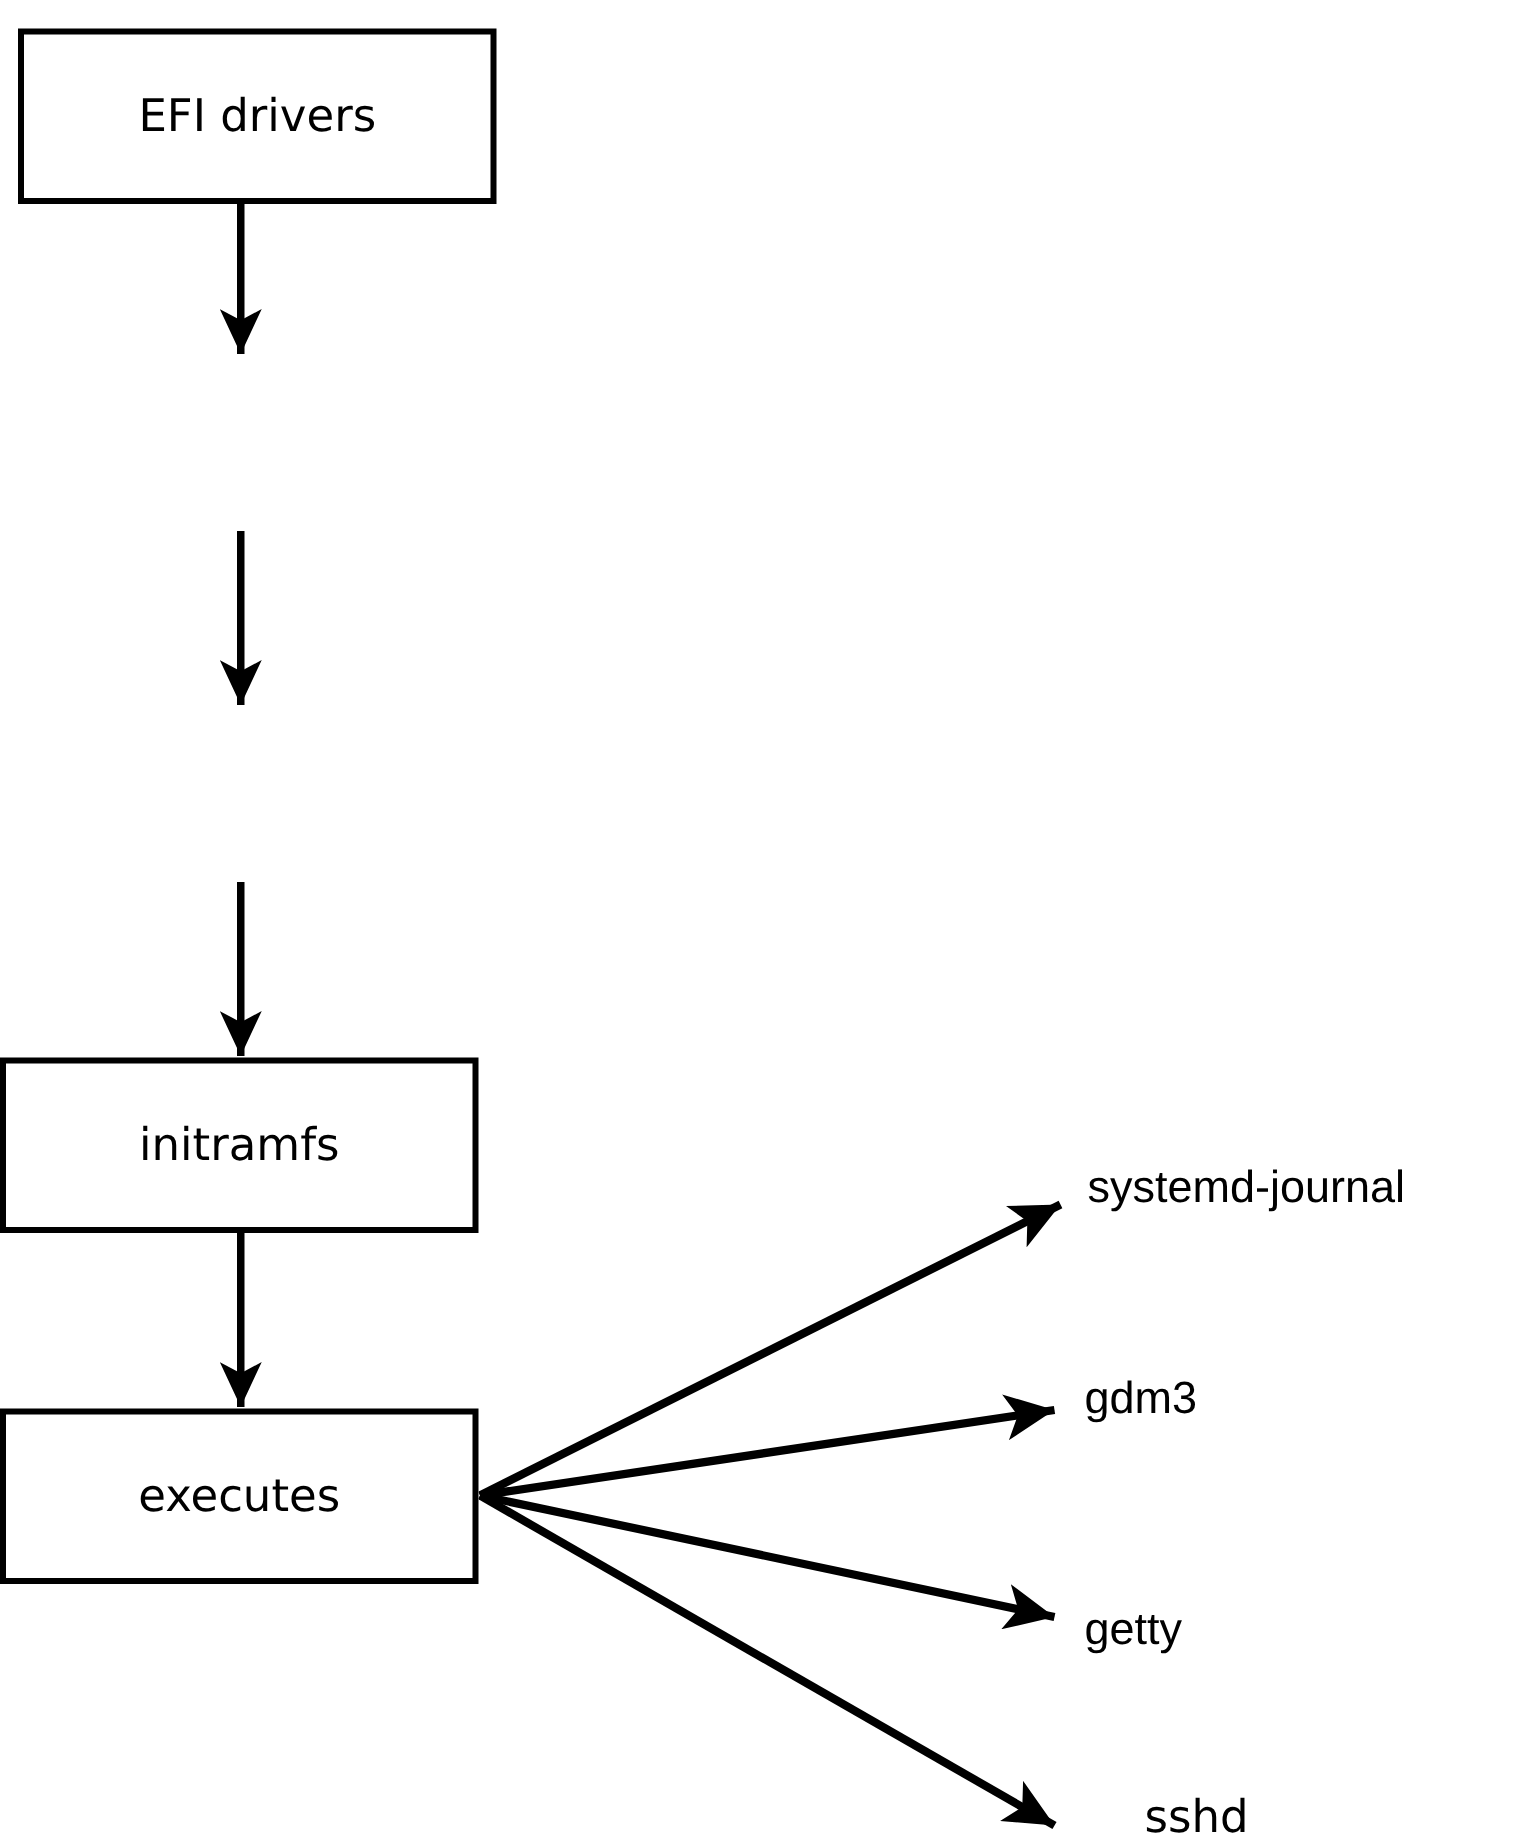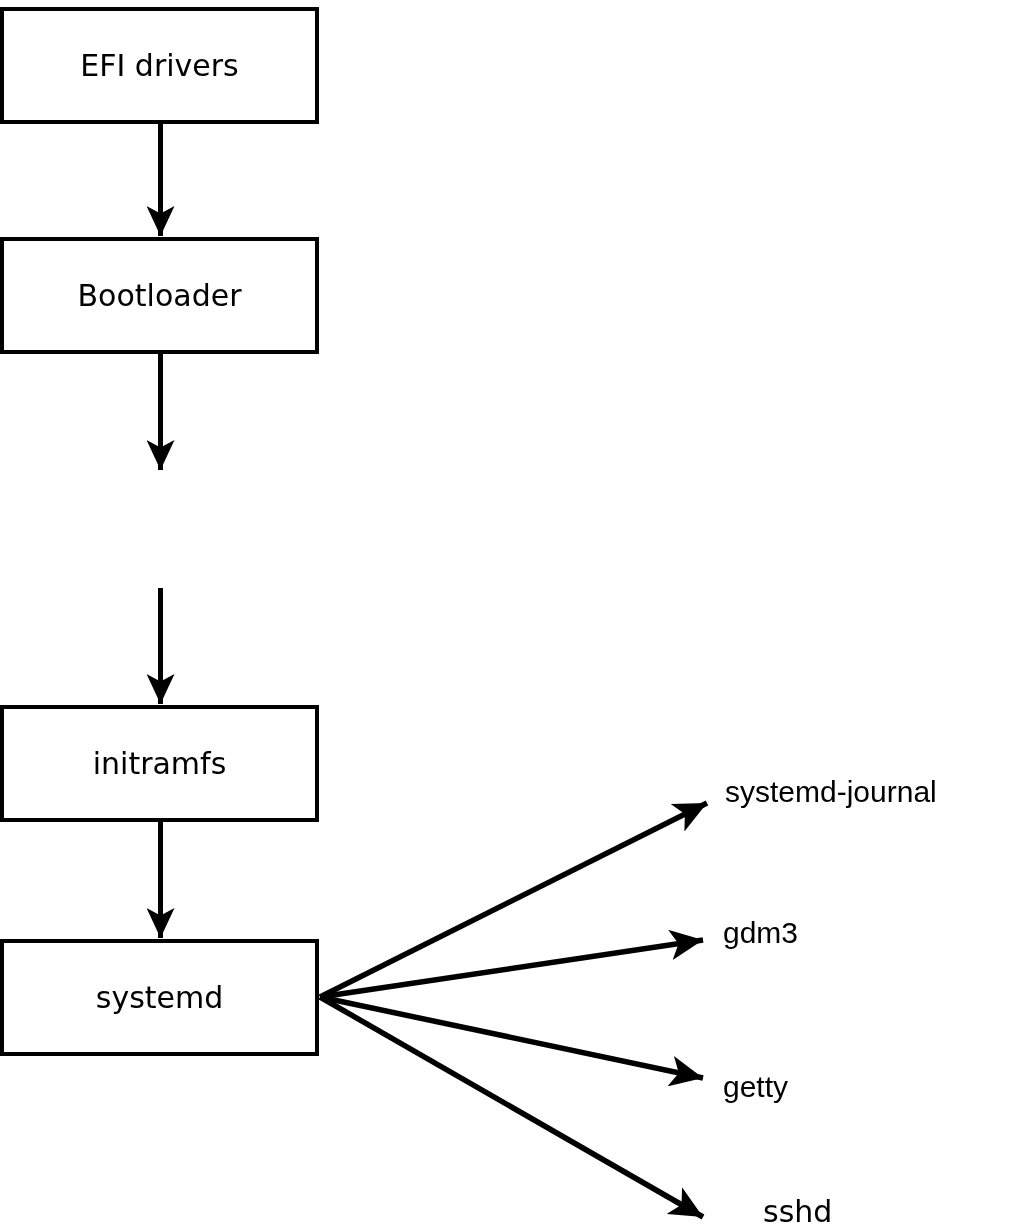--- a/index.html
+++ b/index.html
@@ -33,21 +33,21 @@
     background: #ffffff;
     display: flex;
     align-items: center;
     justify-content: center;
   }
   .node-box span {
     font-size: 30px;
     line-height: 1;
     white-space: nowrap;
   }
-  .box-efi        { top: 7px; }
+  .box-efi        { top: 19px; margin-left: 12px; }
   .box-bootloader { top: 237px; }
   .box-kernel     { top: 471px; }
   .box-initramfs  { top: 705px; }
   .box-systemd    { top: 939px; }
 
   .target-label {
     position: absolute;
     font-family: Liberation Sans, sans-serif;
     font-size: 30px;
     line-height: 1;
@@ -87,28 +87,25 @@
 
     <line x1="320" y1="997" x2="707" y2="803" stroke="#000000" stroke-width="5.5" marker-end="url(#head)"></line>
     <line x1="320" y1="997" x2="703" y2="940" stroke="#000000" stroke-width="5.5" marker-end="url(#head)"></line>
     <line x1="320" y1="997" x2="703" y2="1078" stroke="#000000" stroke-width="5.5" marker-end="url(#head)"></line>
     <line x1="320" y1="997" x2="703" y2="1217" stroke="#000000" stroke-width="5.5" marker-end="url(#head)"></line>
   </svg>
 
   <div class="node-box box-efi">
     <span>EFI drivers</span>
   </div>
-  <div class="node-box box-bootloader">
-    <span>Bootloader</span>
-  </div>
   <div class="node-box box-initramfs">
     <span>initramfs</span>
   </div>
   <div class="node-box box-systemd">
-    <span>systemd</span>
+    <span>executes</span>
   </div>
 
   <div class="target-label target-journal">systemd-journal</div>
   <div class="target-label target-gdm3">gdm3</div>
   <div class="target-label target-getty">getty</div>
   <div class="target-label target-sshd">sshd</div>
 
 
 </div>
 

